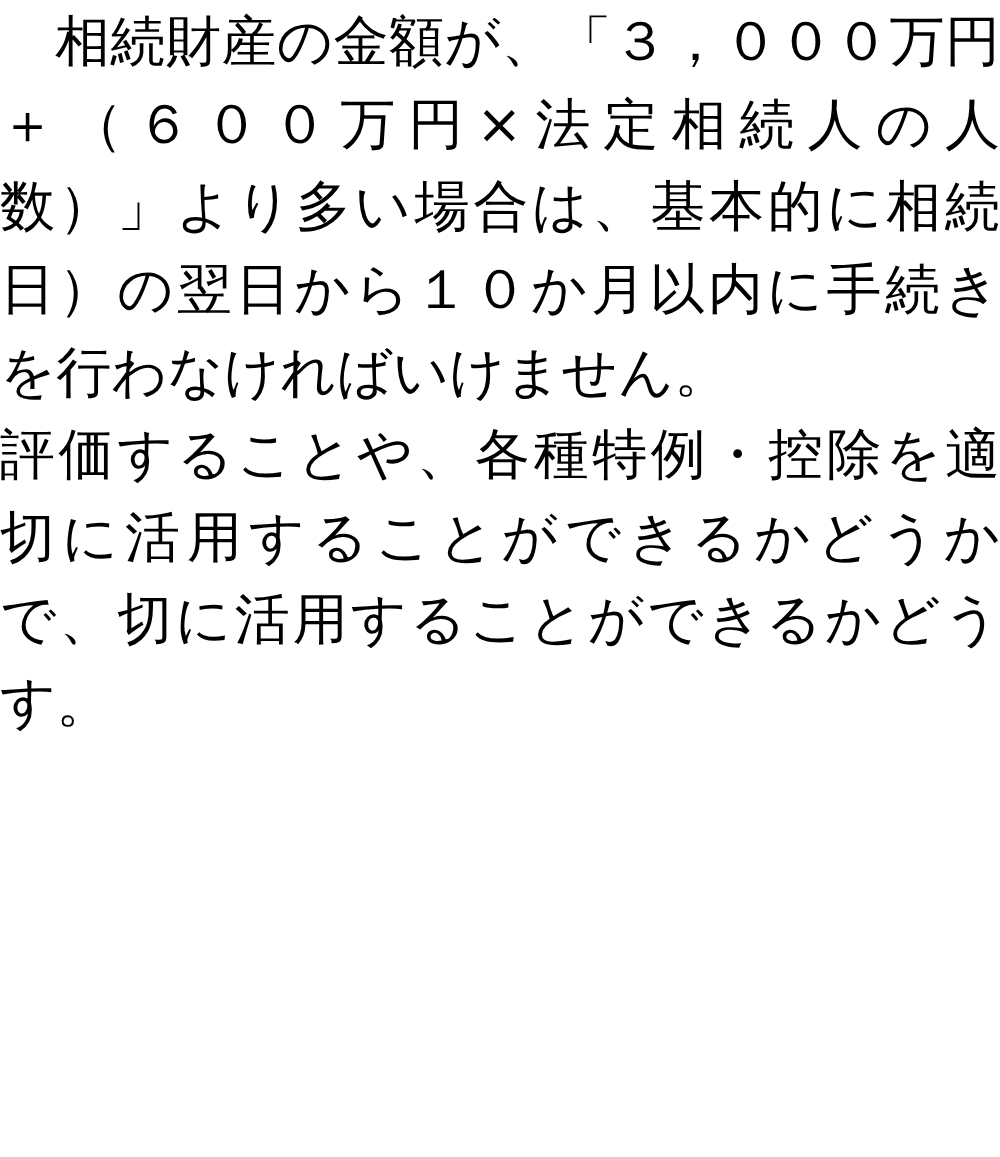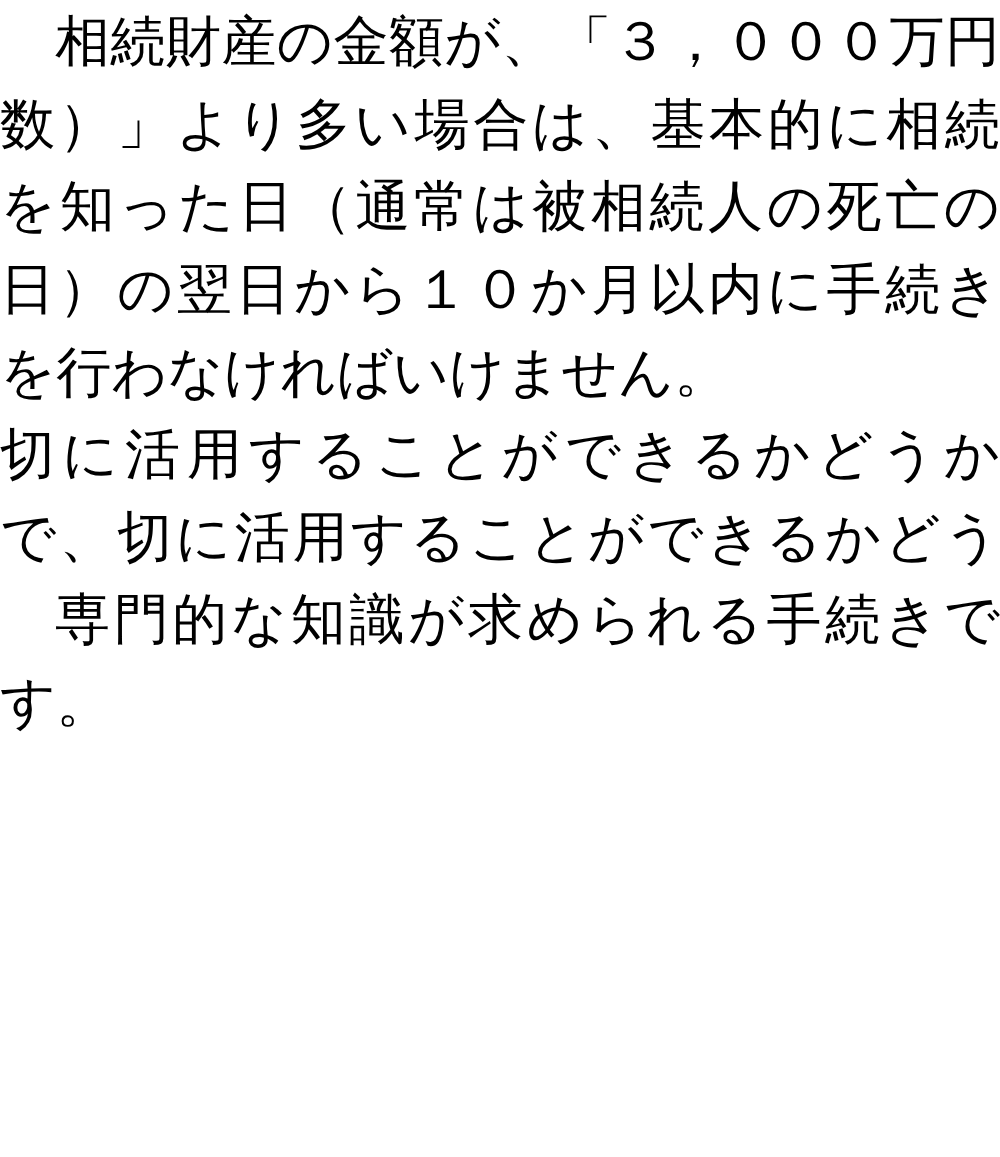--- a/index.html
+++ b/index.html
@@ -45,29 +45,29 @@
     text-indent: 1em;
   }
 </style>
 </head>
 <body style="background: rgb(255, 255, 255);">
 
 <div class="doc" style="color: rgb(0, 0, 0);">
 
   <p class="para">
     <span class="line just first">相続財産の金額が、「３，０００万円</span>
+    <span class="line just">＋（６００万円×法定相続人の人</span>
     <span class="line just">数）」より多い場合は、基本的に相続</span>
-    <span class="line just">を知った日（通常は被相続人の死亡の</span>
     <span class="line just">日）の翌日から１０か月以内に手続き</span>
     <span class="line last">を行わなければいけません。</span>
   </p>
 
   <p class="para">
+    <span class="line just">評価することや、各種特例・控除を適</span>
     <span class="line just">切に活用することができるかどうか</span>
     <span class="line just">で、切に活用することができるかどうか</span>
   </p>
 
   <p class="para">
-    <span class="line just first">専門的な知識が求められる手続きで</span>
     <span class="line last">す。</span>
   </p>
 
 </div>
 
 </body></html>

